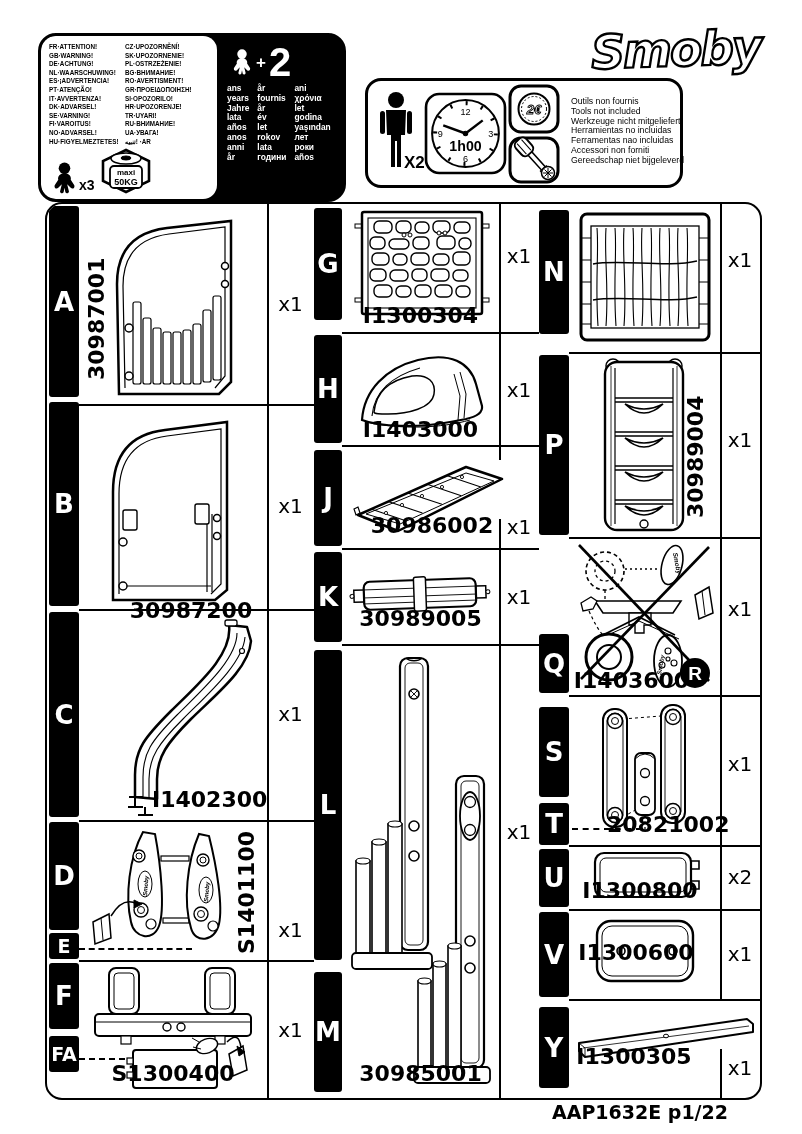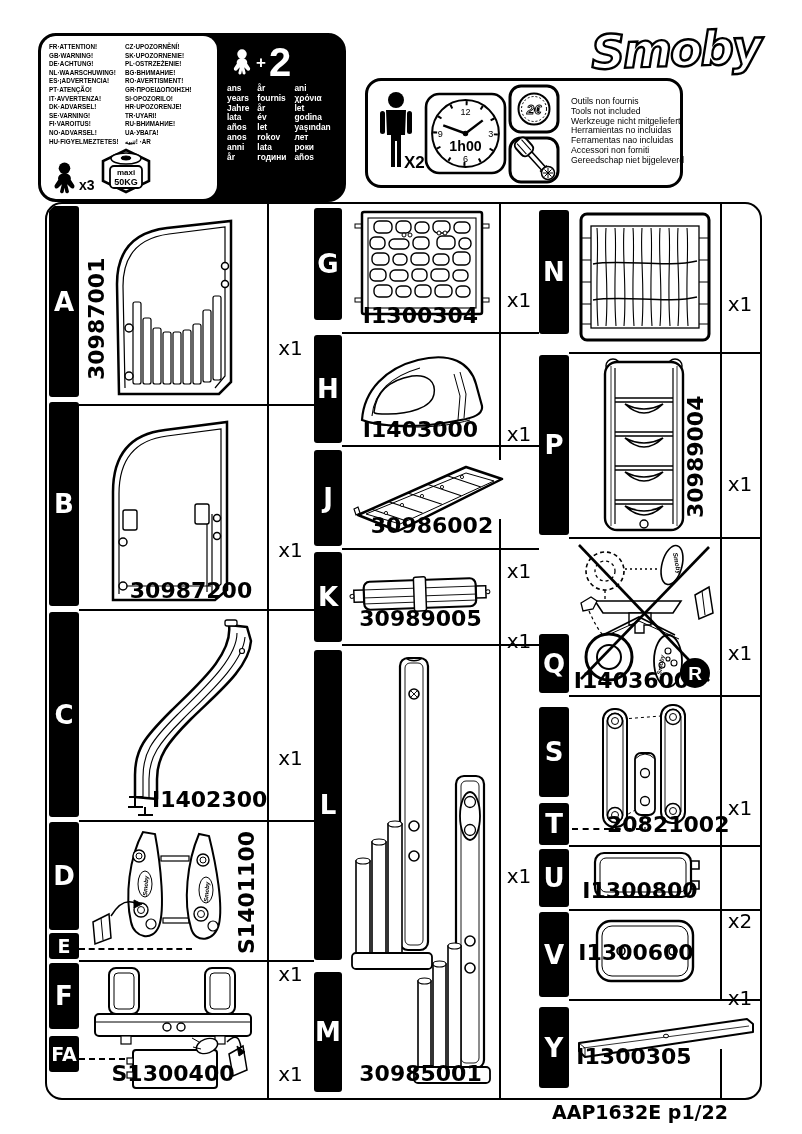--- a/index.html
+++ b/index.html
@@ -37,21 +37,21 @@
       justify-content:center;font-weight:bold;font-size:26px;border-radius:3px;
       font-family:"DejaVu Sans",sans-serif;}
   .lb.sm{font-size:19px;}
   .hline{position:absolute;height:0;border-top:2.4px solid #000;}
   .vline{position:absolute;width:0;border-left:2.4px solid #000;}
   .dashl{position:absolute;height:0;border-top:2.2px dashed #000;}
   .pn{position:absolute;font-weight:bold;font-size:22px;text-align:center;
       font-family:"DejaVu Sans",sans-serif;white-space:nowrap;}
   .pnv{position:absolute;writing-mode:vertical-rl;transform:rotate(180deg);font-weight:bold;
        font-size:22px;font-family:"DejaVu Sans",sans-serif;display:flex;align-items:center;justify-content:center;}
-  .qty{position:absolute;font-size:20px;text-align:center;font-family:"DejaVu Sans",sans-serif;margin-top:44px;}
+  .qty{position:absolute;font-size:20px;text-align:center;font-family:"DejaVu Sans",sans-serif;}
   svg.part{position:absolute;}
   .footer{position:absolute;left:520px;top:1101px;width:240px;text-align:center;
           font-weight:bold;font-size:19px;font-family:"DejaVu Sans",sans-serif;}
 </style>
 </head>
 <body>
 
 <div class="page">
 
   <div class="warn-box">
@@ -639,21 +639,21 @@
     <svg class="part" style="left:522px;top:797px" width="191" height="95" viewBox="0 0 191 95">
       <g stroke="#000" fill="#fff">
         <path d="M10,42 L178,18 L184,23 L184,31 L16,56 L10,50 Z" stroke-width="2" stroke-linejoin="round"></path>
         <path d="M14,47 L180,25" fill="none" stroke-width="0.8"></path>
         <path d="M10,42 L16,47 L16,56" fill="none" stroke-width="0.9"></path>
         <ellipse cx="97" cy="35" rx="2.5" ry="1.8" stroke-width="1"></ellipse>
       </g>
     </svg>
 
     <div class="pnv" style="left:36px;top:35px;width:26px;height:160px">30987001</div>
-    <div class="pn" style="left:32px;top:374px;width:224px">30987200</div>
+    <div class="pn" style="left:32px;top:394px;width:224px">30987200</div>
     <div class="pn" style="left:105px;top:583px;width:115px">I1402300</div>
     <div class="pnv" style="left:186px;top:628px;width:26px;height:122px">S1401100</div>
     <div class="pn" style="left:32px;top:857px;width:188px">S1300400</div>
     <div class="pn" style="left:295px;top:99px;width:157px">I1300304</div>
     <div class="pn" style="left:295px;top:213px;width:157px">I1403000</div>
     <div class="pn" style="left:315px;top:309px;width:140px">30986002</div>
     <div class="pn" style="left:295px;top:402px;width:157px">30989005</div>
     <div class="pn" style="left:295px;top:857px;width:157px">30985001</div>
     <div class="pnv" style="left:635px;top:203px;width:26px;height:100px">30989004</div>
     <div class="pn" style="left:522px;top:464px;width:125px">I1403600</div>

